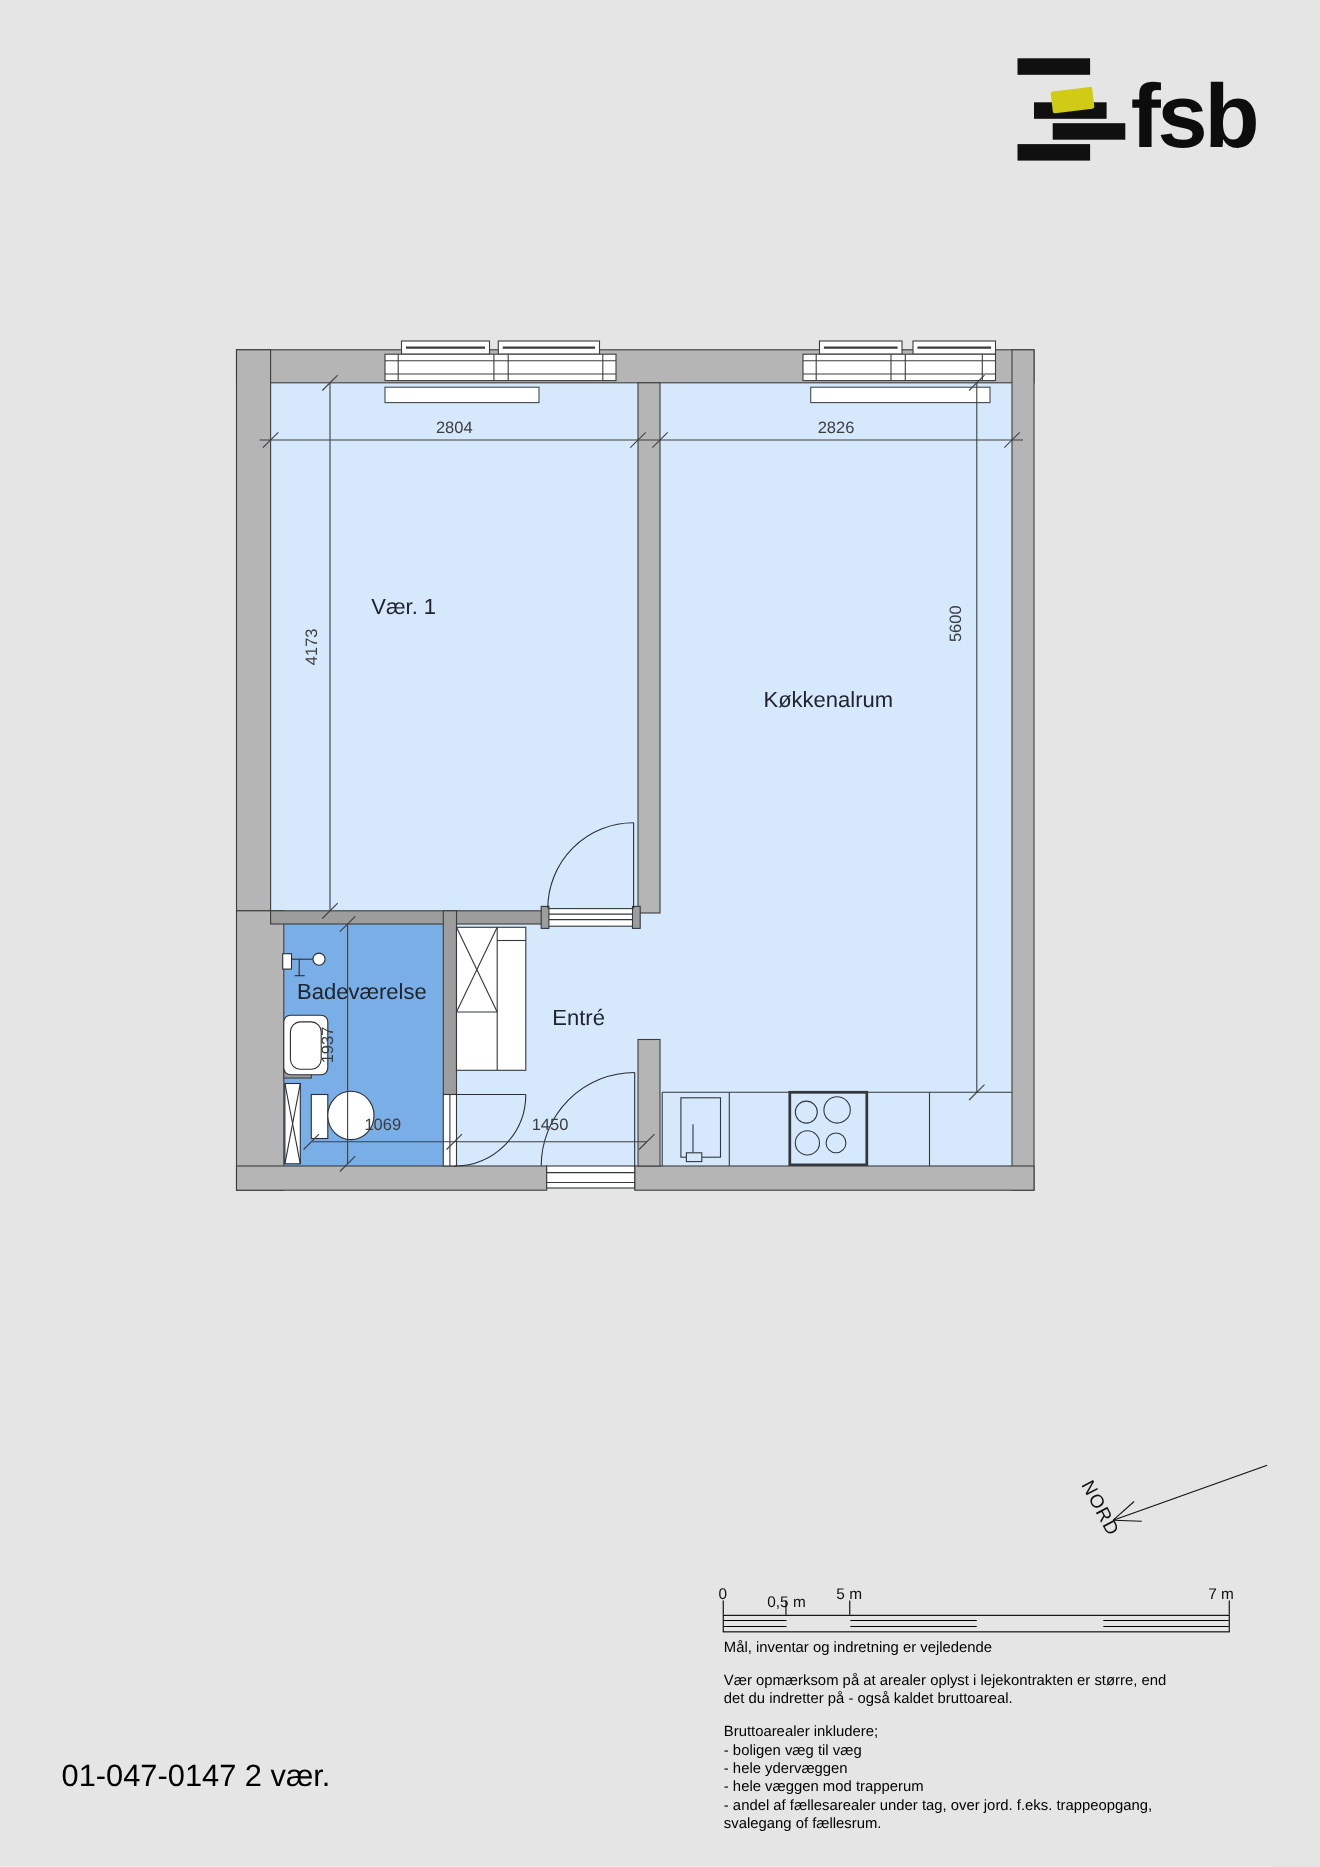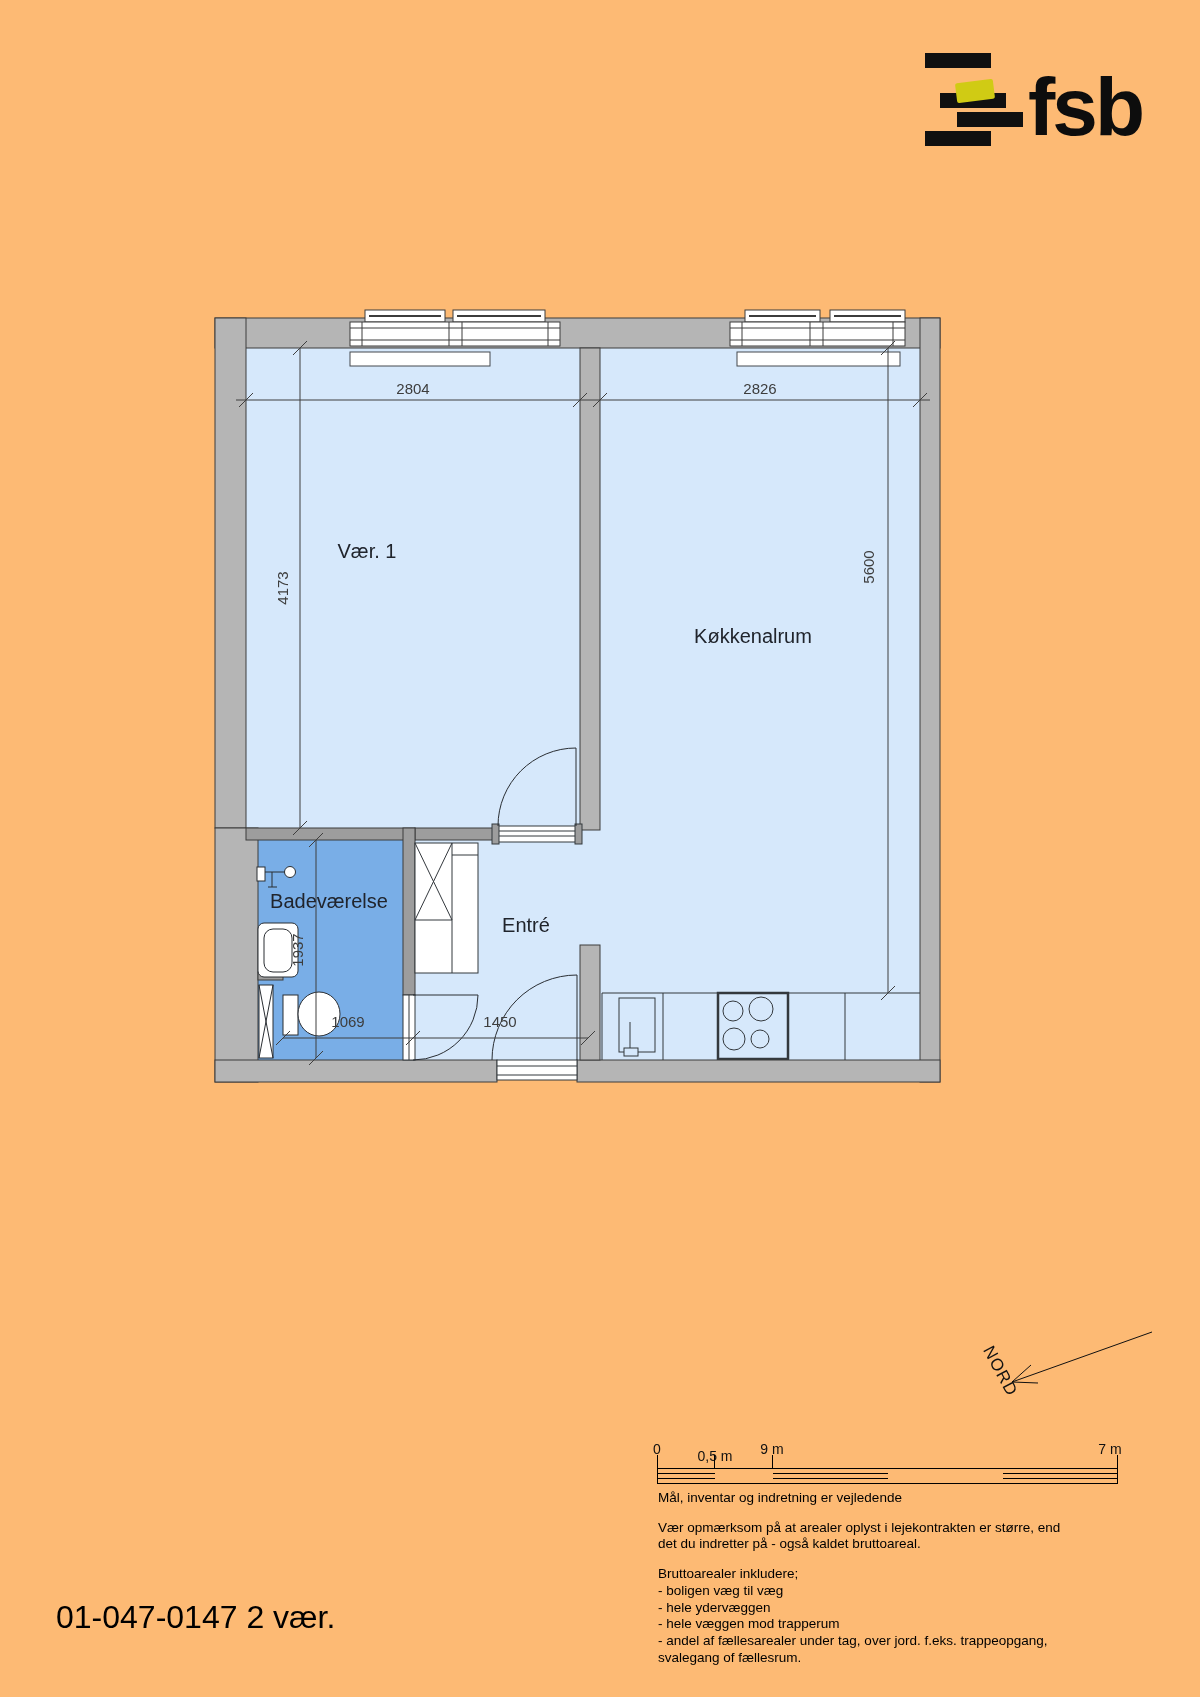--- a/index.html
+++ b/index.html
@@ -1,16 +1,16 @@
 <!DOCTYPE html>
 <html><head>
 <meta charset="utf-8">
 <style>
   html,body{margin:0;padding:0;background:#fff;}
-  .canvas{position:relative;width:1200px;height:1697px;background:#fdba74;overflow:hidden;
+  .canvas{position:relative;width:1200px;height:1697px;background:#e5e5e5;overflow:hidden;
           font-family:"Liberation Sans",sans-serif;}
   
   .logo{position:absolute;left:920px;top:48px;width:230px;height:110px;}
   .logo .bar{position:absolute;background:#101010;height:15px;width:66px;}
   .logo .b1{left:5px;top:5px;}
   .logo .b2{left:20px;top:45px;}
   .logo .b3{left:37px;top:64px;}
   .logo .b4{left:5px;top:83px;}
   .logo .accent{position:absolute;left:36px;top:33px;width:38px;height:20px;background:#d0cb14;
                 transform:rotate(-7deg);border-radius:2px;}
@@ -25,21 +25,21 @@
   .sb-bar{position:absolute;left:657px;top:1468px;width:461px;height:16px;border:1px solid #000;
           box-sizing:border-box;}
   .sb-seg{position:absolute;top:0;bottom:0;}
   .sb-seg.striped{background-image:linear-gradient(to bottom,transparent 0 4px,#000 4px 5px,
           transparent 5px 9px,#000 9px 10px,transparent 10px);}
   .sb-tick{position:absolute;width:1px;height:13px;background:#000;top:1455px;}
   
   .notes{position:absolute;left:658px;top:1490px;width:548px;font-size:13.5px;line-height:1.24;color:#000;}
   .notes .para{margin:0 0 13px 0;}
   
-  .footer-id{position:absolute;left:56px;top:1599px;font-size:32px;color:#000;}
+  .footer-id{position:absolute;left:56px;top:1599px;font-size:28px;color:#000;}
   
   text{font-family:"Liberation Sans",sans-serif;}
   .room-label{font-size:20px;fill:#20242c;}
   .dim-label{font-size:15px;fill:#3d3d3d;}
 </style>
 </head>
 <body>
 
 <div class="canvas">
 
@@ -211,21 +211,21 @@
   <svg class="north-arrow" width="160" height="78" viewBox="0 0 160 78">
     <g stroke="#111" stroke-width="1" fill="none">
       <line x1="12" y1="64" x2="152" y2="14"></line>
       <line x1="12" y1="64" x2="38" y2="65"></line>
       <line x1="12" y1="64" x2="31" y2="47"></line>
     </g>
   </svg>
 
   <div class="sb-label" style="left:657px;top:1441px;">0</div>
   <div class="sb-label" style="left:715px;top:1448px;">0,5 m</div>
-  <div class="sb-label" style="left:772px;top:1441px;">9 m</div>
+  <div class="sb-label" style="left:772px;top:1441px;">5 m</div>
   <div class="sb-label" style="left:1110px;top:1441px;">7 m</div>
   <div class="sb-tick" style="left:657px;"></div>
   <div class="sb-tick" style="left:714px;"></div>
   <div class="sb-tick" style="left:772px;"></div>
   <div class="sb-tick" style="left:1117px;"></div>
   <div class="sb-bar">
     <div class="sb-seg striped" style="left:0;width:57px;"></div>
     <div class="sb-seg" style="left:57px;width:58px;"></div>
     <div class="sb-seg striped" style="left:115px;width:115px;"></div>
     <div class="sb-seg" style="left:230px;width:115px;"></div>

